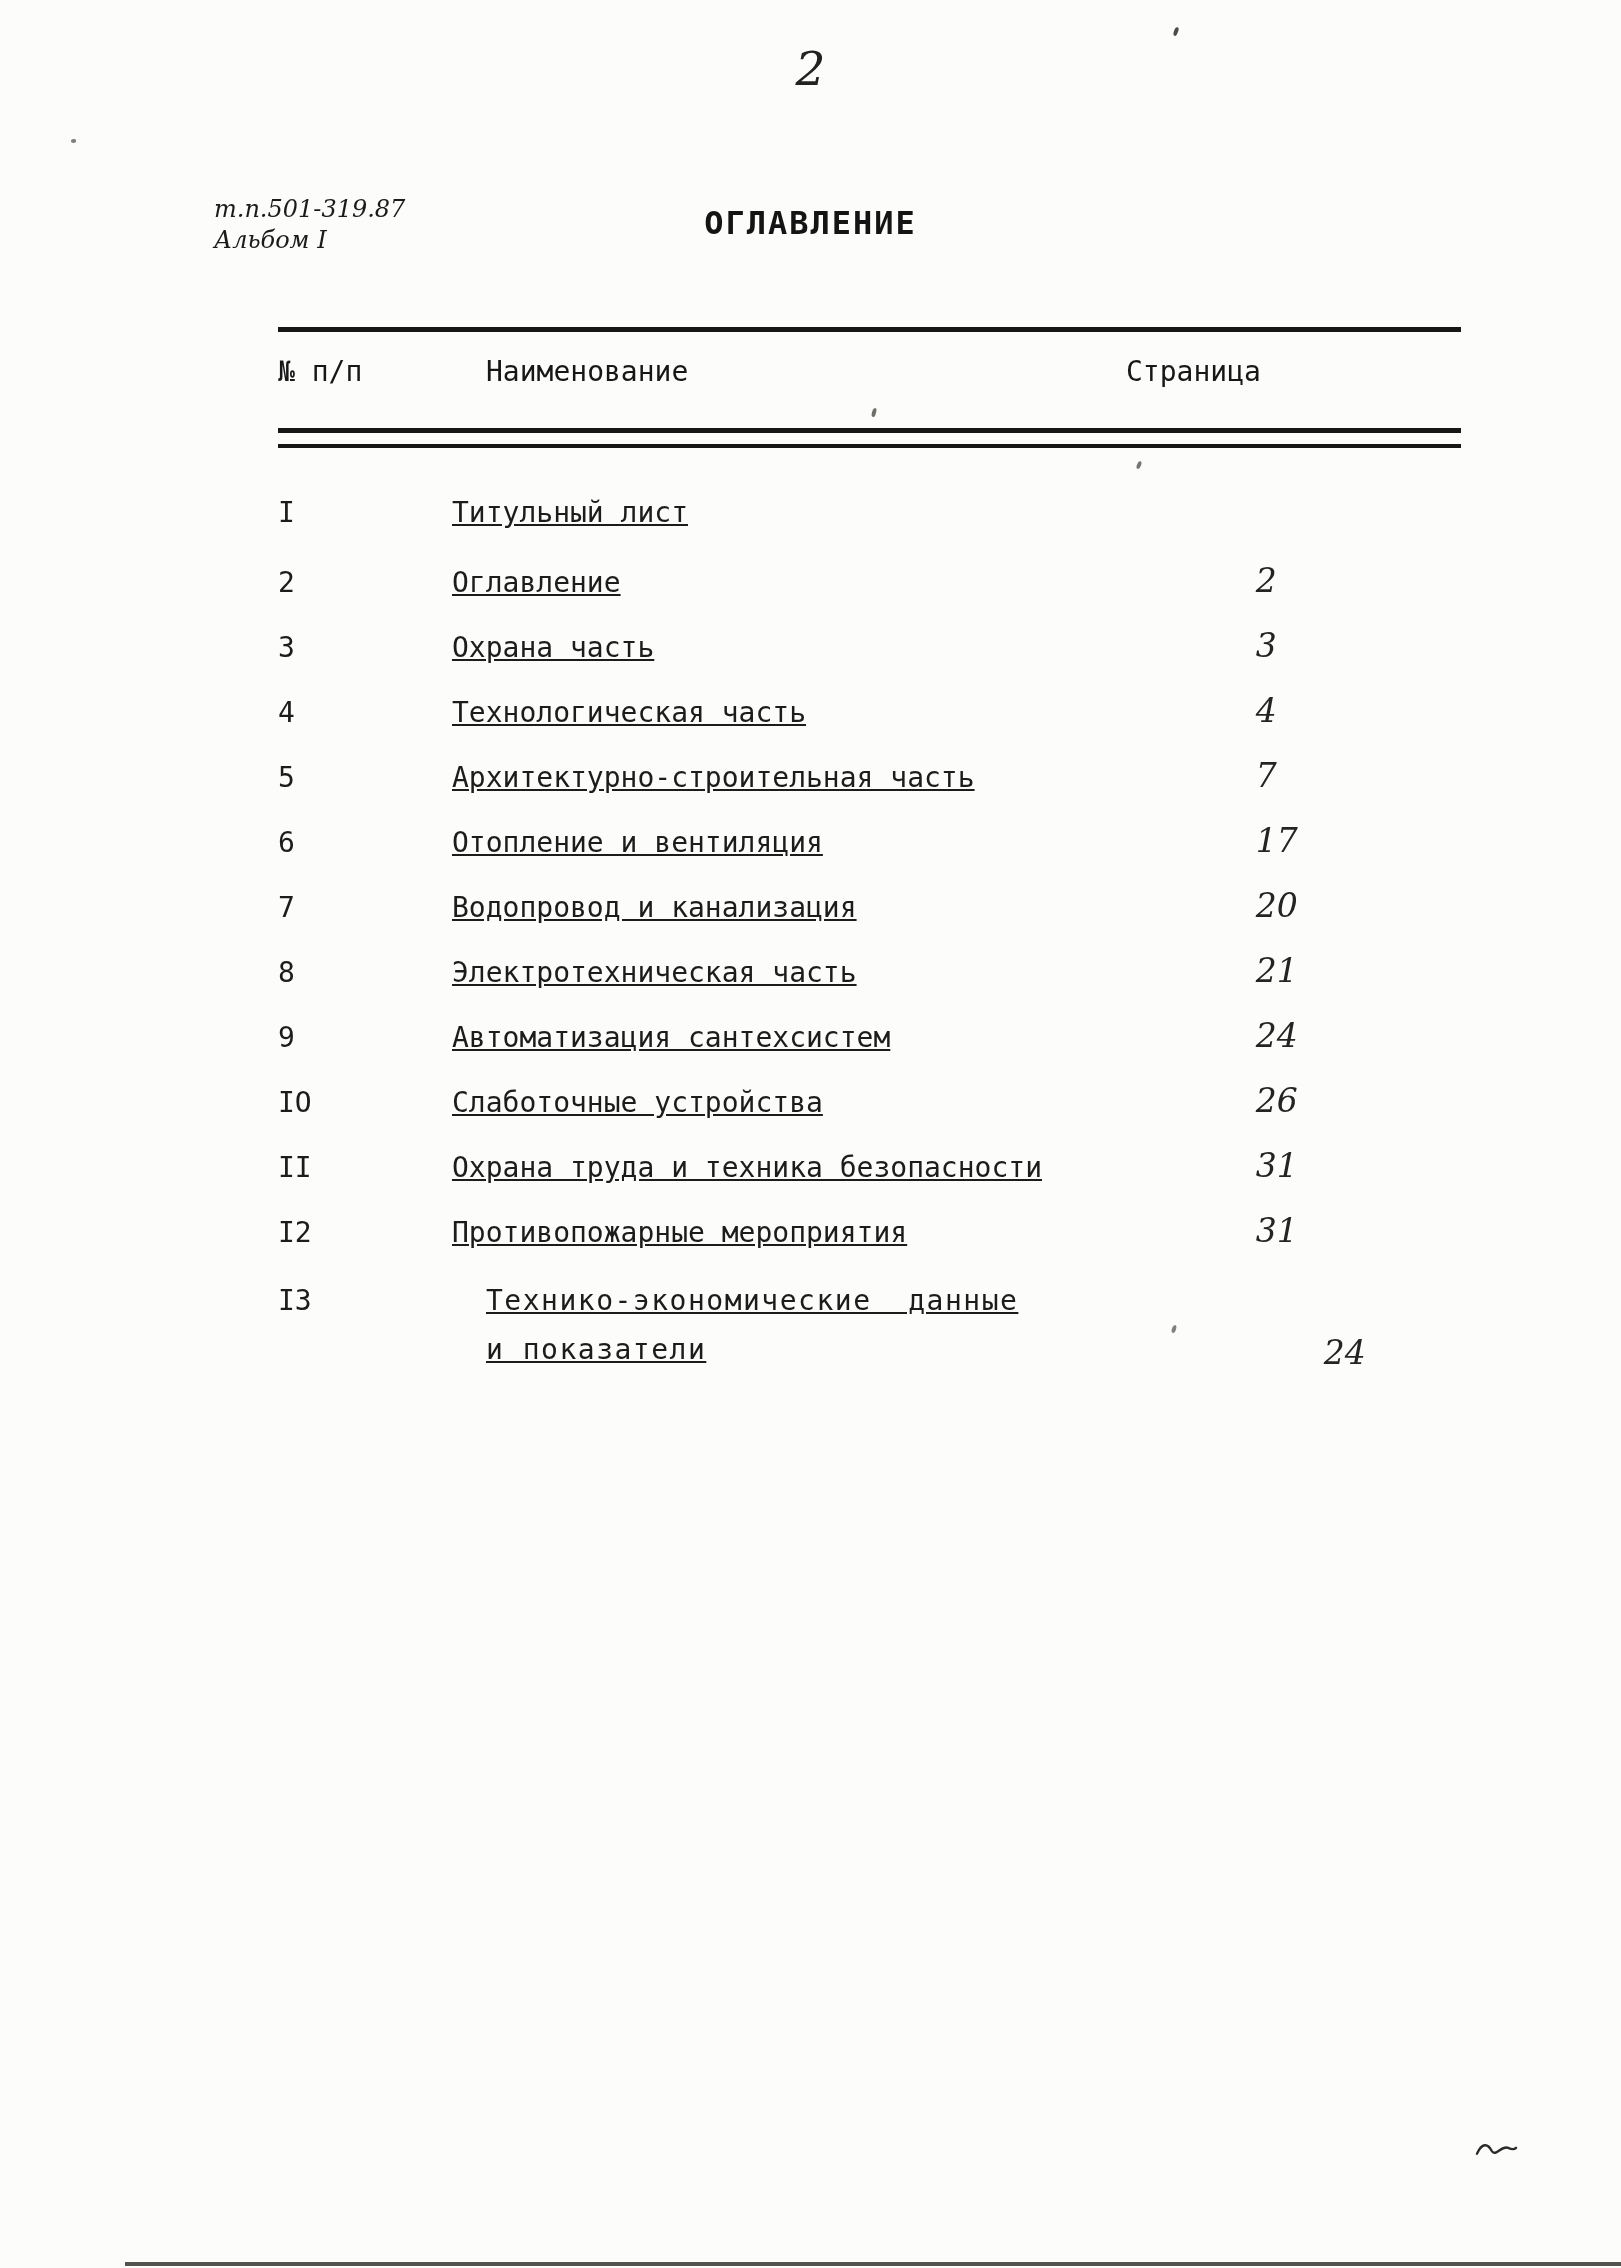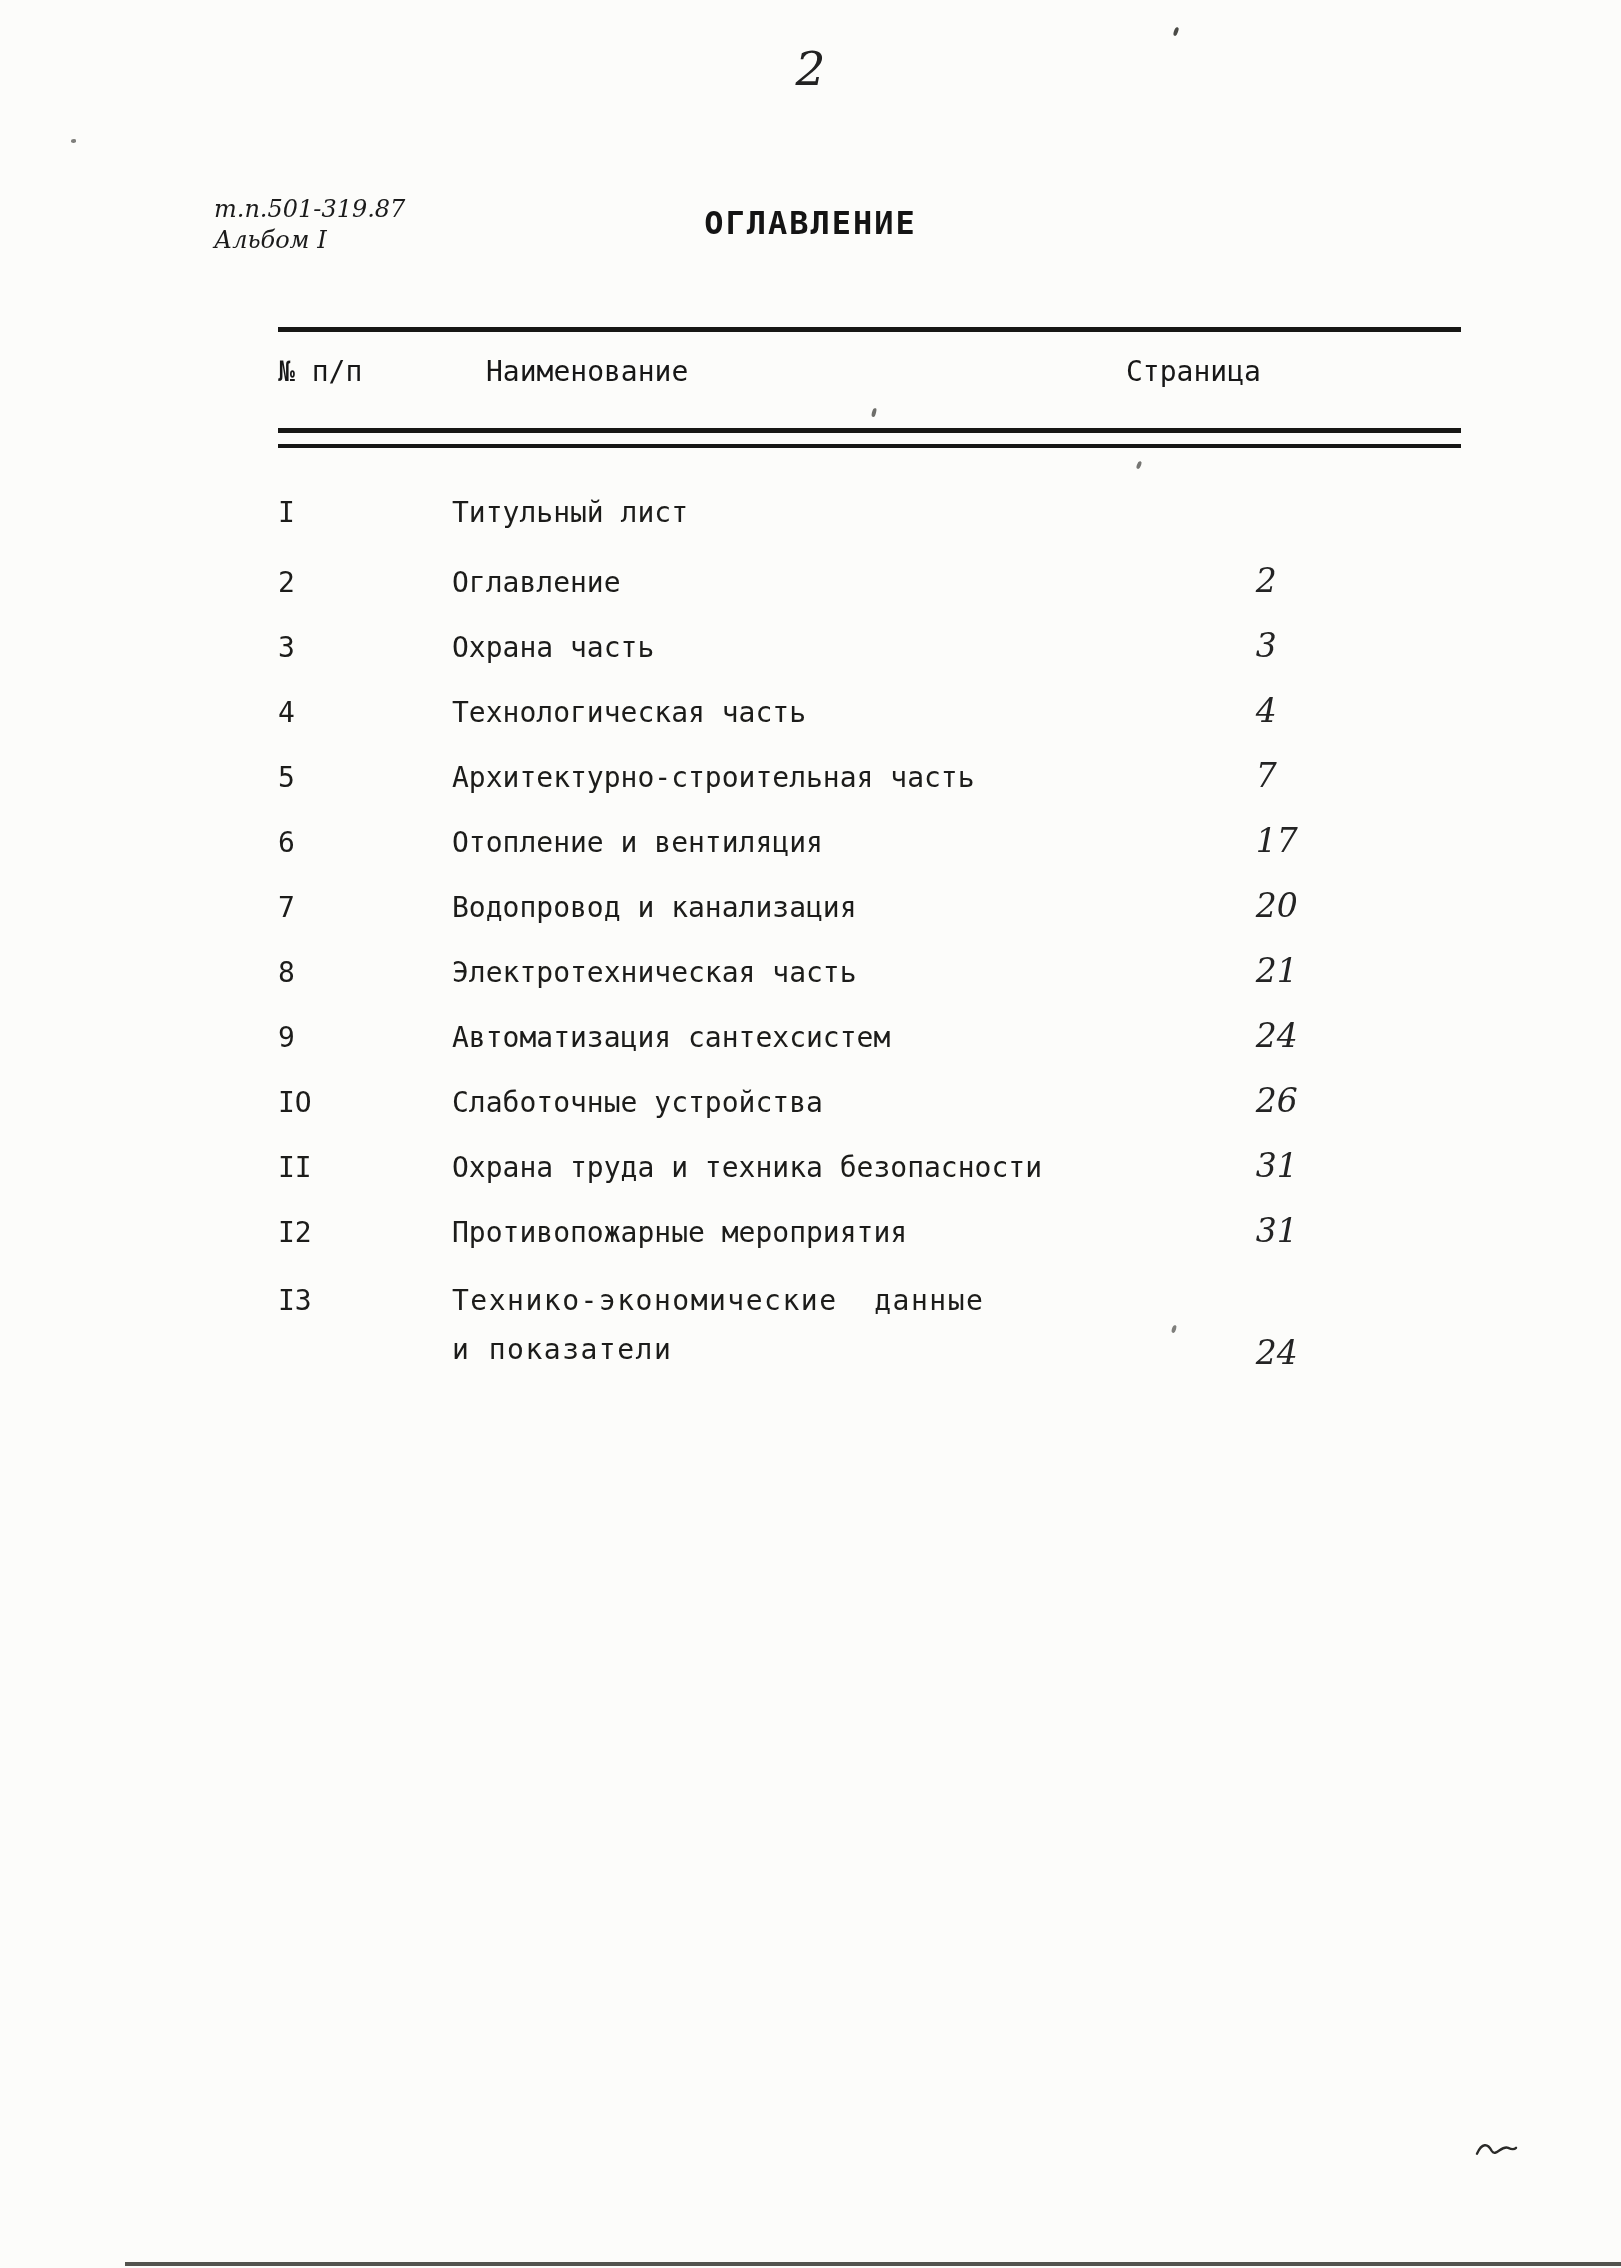--- a/index.html
+++ b/index.html
@@ -74,30 +74,30 @@
     width: 1183px;
   }
   .row {
     display: flex;
     align-items: baseline;
     height: 65px;
     font-size: 28px;
     color: #1c1c1a;
   }
   .col-num  { width: 174px; }
-  .col-name { width: 796px; white-space: pre-wrap; }
+  .col-name { width: 796px; white-space: pre-wrap; text-decoration: underline; }
   .col-page {
     flex: 1;
     padding-left: 7.8px;
     font-family: "DejaVu Serif", "Liberation Serif", serif;
     font-style: italic;
     font-size: 33px;
     color: #242424;
   }
-  .row:last-child { height: auto; }
+  .row:last-child { height: auto; gap: 34px; }
   .row:last-child .col-name { line-height: 1.75; letter-spacing: 1.5px; }
   .row:last-child .col-page { align-self: flex-end; padding-bottom: 2px; }
   
   .speck {
     position: absolute;
     background: #4a4a46;
     border-radius: 60% 40% 50% 50%;
   }
   .speck-1 { left: 1174px; top: 27.4px;  width: 3.9px; height: 8.8px; transform: rotate(18deg); }
   .speck-2 { left: 71px;   top: 139px; width: 4.9px; height: 3.9px; opacity: .7; }

